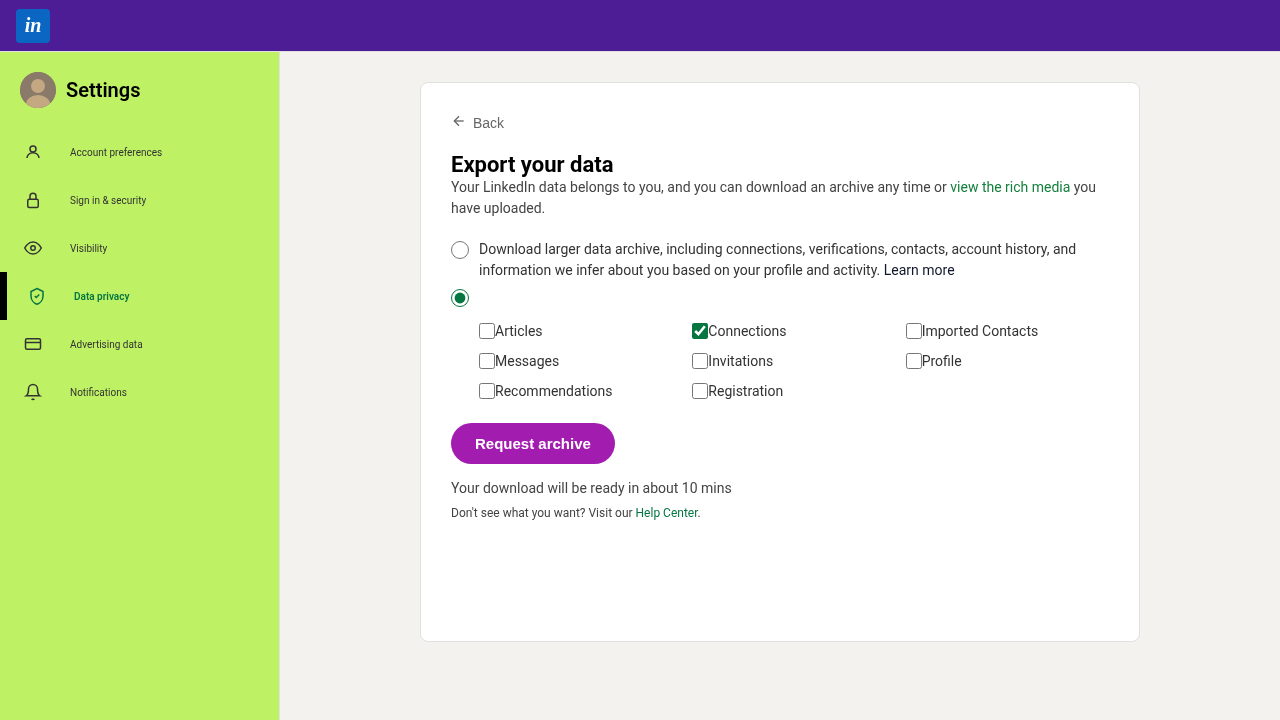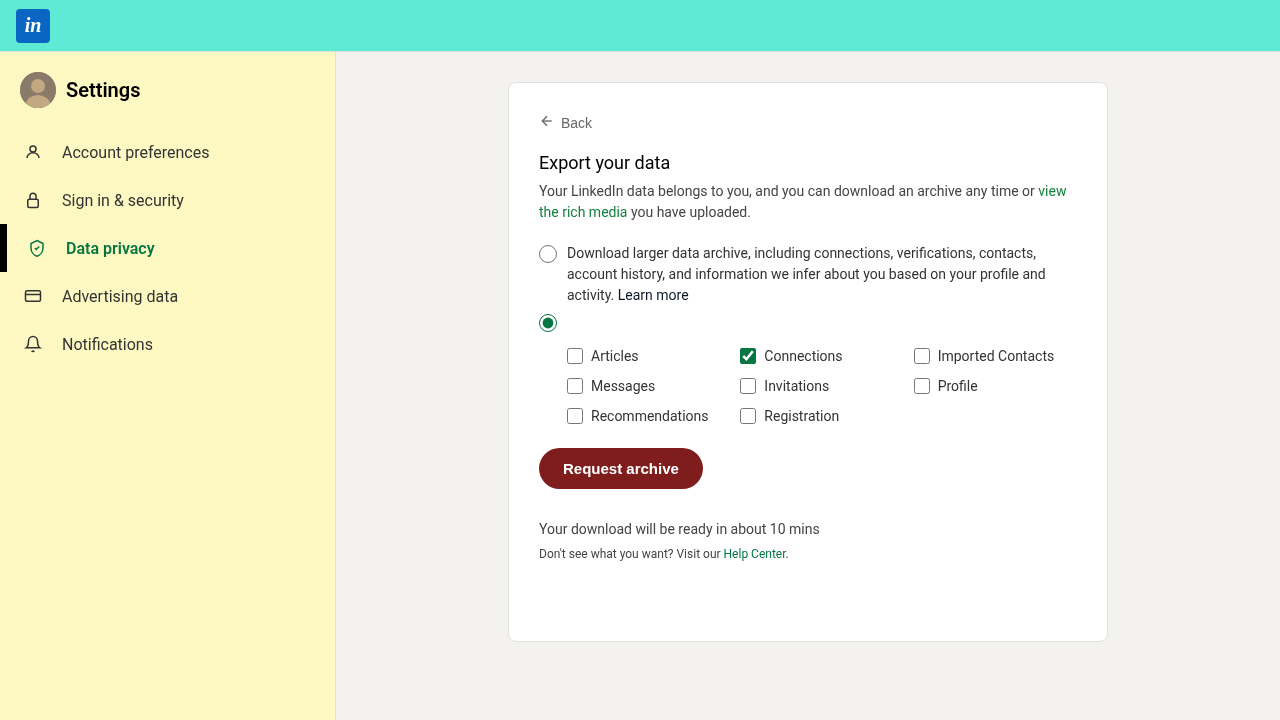--- a/index.html
+++ b/index.html
@@ -8,21 +8,21 @@
       background: #f3f2ef;
       width: 1280px;
       height: 720px;
       overflow: hidden;
       display: flex;
       flex-direction: column;
     }
 
     
     .topbar {
-      background: #5eead4;
+      background: #4c1d95;
       height: 52px;
       display: flex;
       align-items: center;
       padding: 0 16px;
       border-bottom: 1px solid #e0e0e0;
       flex-shrink: 0;
     }
     .linkedin-logo {
       width: 34px;
       height: 34px;
@@ -40,22 +40,22 @@
 
     
     .main-layout {
       display: flex;
       flex: 1;
       overflow: hidden;
     }
 
     
     .sidebar {
-      width: 336px;
-      background: #fef9c3;
+      width: 280px;
+      background: #bef264;
       border-right: 1px solid #e0e0e0;
       padding: 20px 0;
       flex-shrink: 0;
     }
     .sidebar-header {
       display: flex;
       align-items: center;
       gap: 10px;
       padding: 0 20px 20px 20px;
     }
@@ -75,25 +75,25 @@
       font-size: 20px;
       font-weight: 600;
       color: #000;
     }
     .sidebar-nav {
       list-style: none;
     }
     .sidebar-nav-item {
       display: flex;
       align-items: center;
-      gap: 19px;
+      gap: 27px;
       padding: 14px 20px;
       cursor: pointer;
       color: #333;
-      font-size: 16px;
+      font-size: 10px;
       position: relative;
       border-left: 3px solid transparent;
     }
     .sidebar-nav-item.active {
       color: #057642;
       font-weight: 600;
       border-left: 7px solid #000000;
     }
     .nav-icon {
       width: 20px;
@@ -114,44 +114,43 @@
       display: flex;
       justify-content: center;
     }
 
     
     .card {
       background: #fff;
       border-radius: 8px;
       border: 1px solid #e0e0e0;
       padding: 30px;
-      width: 600px;
+      width: 720px;
       max-height: 560px;
     }
 
     
     .back-btn {
       display: flex;
       align-items: center;
       gap: 6px;
       color: #666;
       font-size: 14px;
       cursor: pointer;
       margin-bottom: 20px;
       background: none;
       border: none;
       padding: 0;
     }
 
     
     .export-title {
-      font-size: 18px;
-      font-weight: 400;
+      font-size: 22px;
+      font-weight: 700;
       color: #000;
-      margin-bottom: 8px;
     }
     .export-desc {
       font-size: 14px;
       color: #444;
       line-height: 1.5;
       margin-bottom: 20px;
     }
     .export-desc a {
       color: #15803d;
       text-decoration: none;
@@ -186,50 +185,49 @@
     .checkboxes-grid {
       margin-top: 16px;
       margin-left: 28px;
       display: grid;
       grid-template-columns: repeat(3, 1fr);
       gap: 14px 10px;
     }
     .checkbox-item {
       display: flex;
       align-items: center;
-      gap: 8px;
     }
     .checkbox-input {
       width: 16px;
       height: 16px;
       cursor: pointer;
       accent-color: #057642;
       flex-shrink: 0;
     }
     .checkbox-label {
       font-size: 14px;
       color: #333;
     }
 
     
     .request-btn {
       margin-top: 24px;
-      background: #7f1d1d;
+      background: #a21caf;
       color: #fff;
       border: none;
       border-radius: 24px;
       padding: 12px 24px;
       font-size: 15px;
       font-weight: 600;
       cursor: pointer;
     }
 
     
     .download-note {
-      margin-top: 32px;
+      margin-top: 16px;
       font-size: 14px;
       color: #444;
     }
 
     
     .help-text {
       margin-top: 10px;
       font-size: 12px;
       color: #444;
     }
@@ -281,20 +279,29 @@
       <li class="sidebar-nav-item">
         <span class="nav-icon">
           <svg width="18" height="18" viewBox="0 0 24 24" fill="none" stroke="currentColor" stroke-width="2">
             <rect x="5" y="11" width="14" height="11" rx="2"></rect>
               <path d="M8 11V7a4 4 0 018 0v4"></path>
           </svg>
         </span>
         <span>Sign in &amp; security</span>
       </li>
 
+      <li class="sidebar-nav-item">
+        <span class="nav-icon">
+          <svg width="18" height="18" viewBox="0 0 24 24" fill="none" stroke="currentColor" stroke-width="2">
+            <path d="M1 12s4-8 11-8 11 8 11 8-4 8-11 8-11-8-11-8z"></path>
+              <circle cx="12" cy="12" r="3"></circle>
+          </svg>
+        </span>
+        <span>Visibility</span>
+      </li>
 
       <li class="sidebar-nav-item active">
         <span class="nav-icon">
           <svg width="18" height="18" viewBox="0 0 24 24" fill="none" stroke="#057642" stroke-width="2">
             <path d="M12 2l8 4v6c0 5-3.5 9.5-8 11-4.5-1.5-8-6-8-11V6l8-4z"></path>
               <polyline points="9 12 11 14 15 10" stroke="#057642"></polyline>
           </svg>
         </span>
         <span>Data privacy</span>
       </li>

